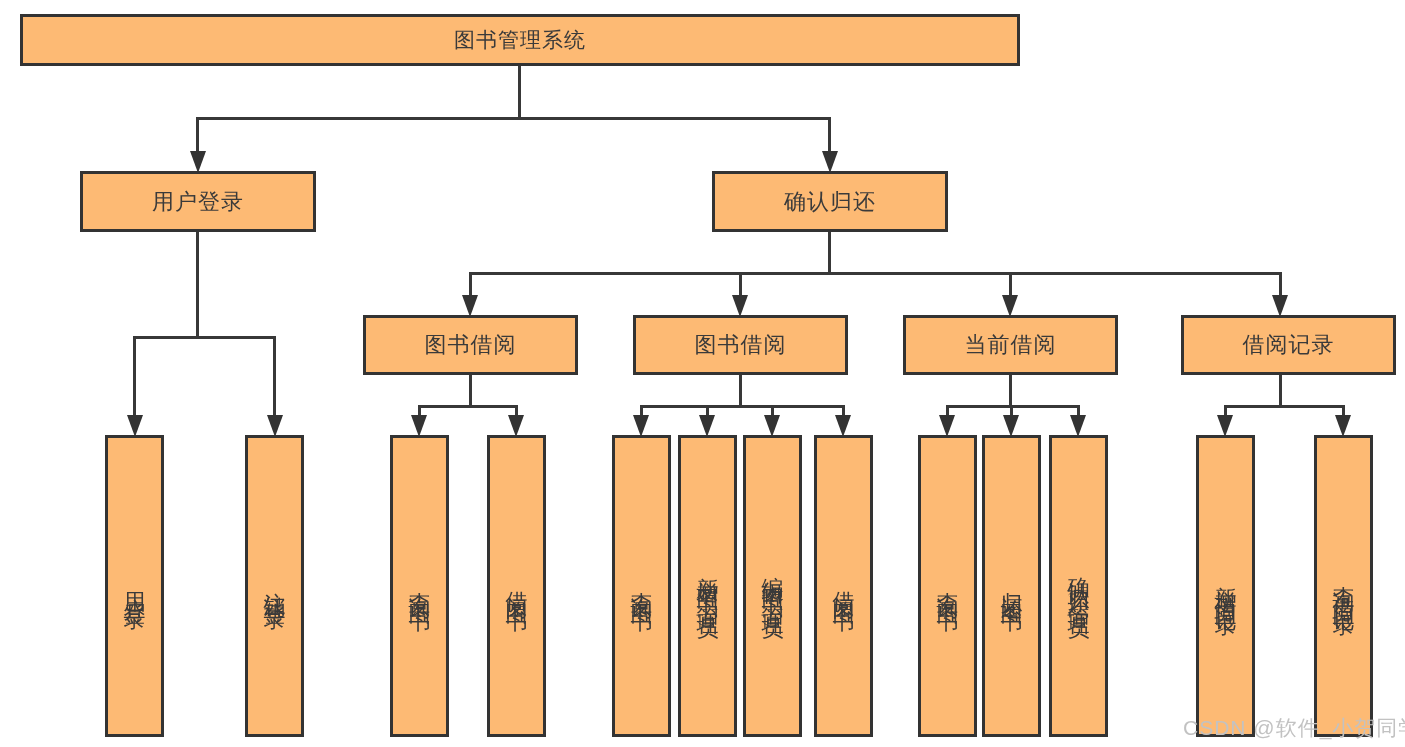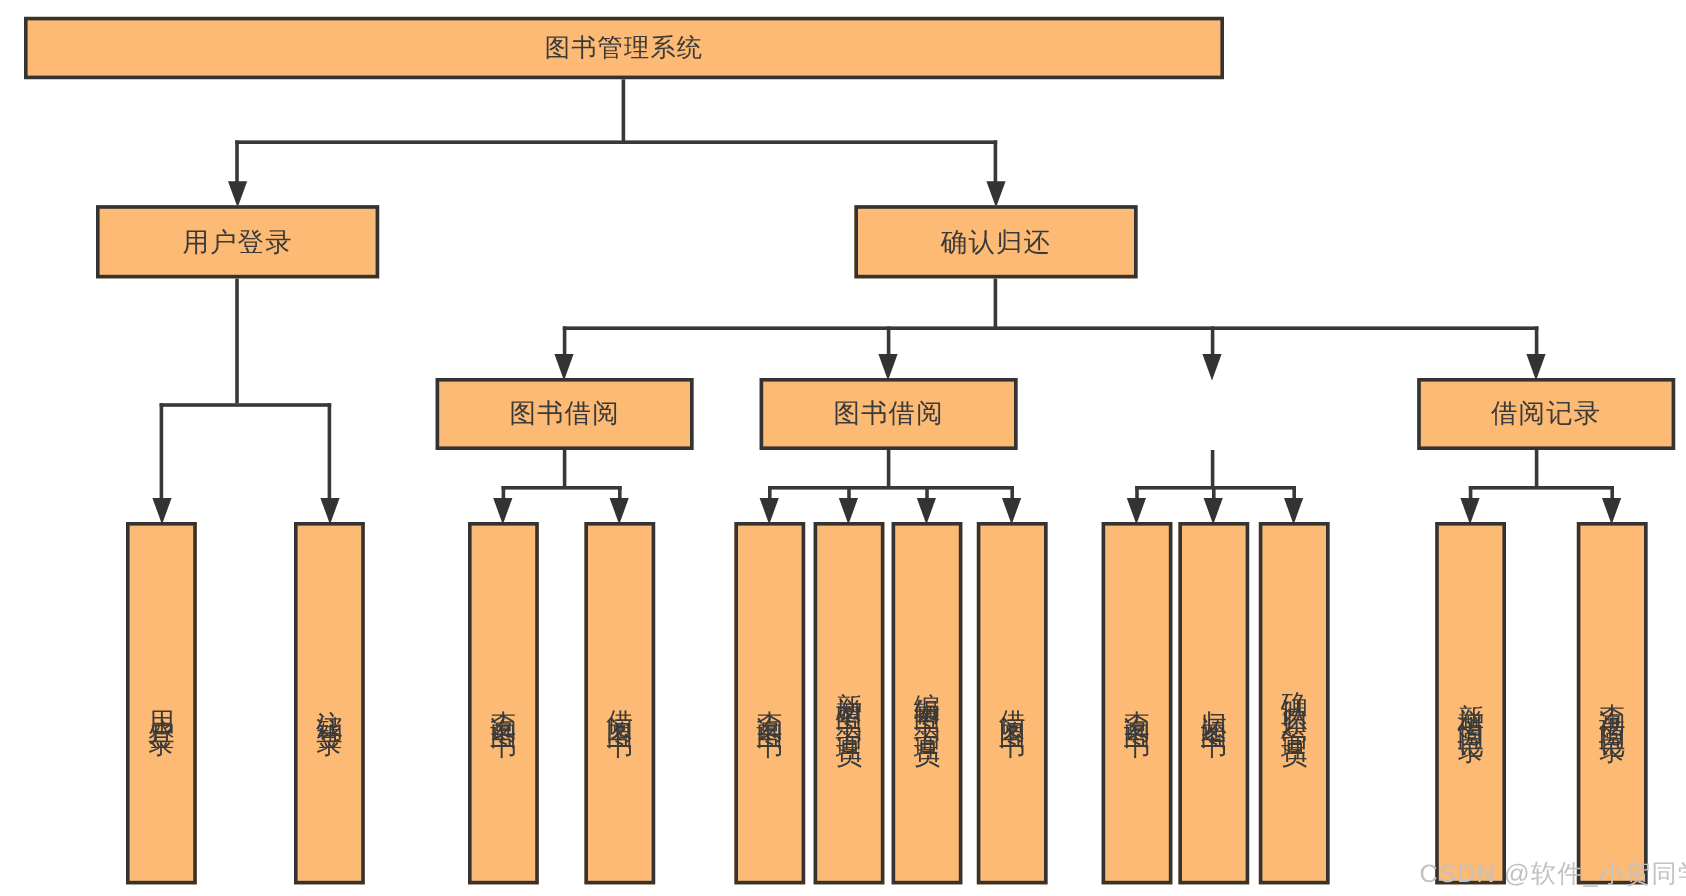--- a/index.html
+++ b/index.html
@@ -64,20 +64,21 @@
   <div class="vline" style="left:739px;  top:272px; height:25px;"></div>
   <div class="vline" style="left:1009px; top:272px; height:25px;"></div>
   <div class="vline" style="left:1279px; top:272px; height:25px;"></div>
   <div class="arrow" style="left:462px;  top:295px;"></div>
   <div class="arrow" style="left:732px;  top:295px;"></div>
   <div class="arrow" style="left:1002px; top:295px;"></div>
   <div class="arrow" style="left:1272px; top:295px;"></div>
 
   <div class="node" style="left:363px;  top:315px; width:215px; height:60px;">图书借阅</div>
   <div class="node" style="left:633px;  top:315px; width:215px; height:60px;">图书借阅</div>
+  <div class="node" style="left:903px;  top:315px; width:215px; height:60px;">当前借阅</div>
   <div class="node" style="left:1181px; top:315px; width:215px; height:60px;">借阅记录</div>
 
   <div class="vline" style="left:469px; top:375px; height:31px;"></div>
   <div class="hline" style="left:418px; top:405px; width:100px;"></div>
   <div class="vline" style="left:418px; top:405px; height:14px;"></div>
   <div class="vline" style="left:515px; top:405px; height:14px;"></div>
   <div class="arrow" style="left:411px; top:415px;"></div>
   <div class="arrow" style="left:508px; top:415px;"></div>
 
   <div class="vline" style="left:739px; top:375px; height:31px;"></div>

